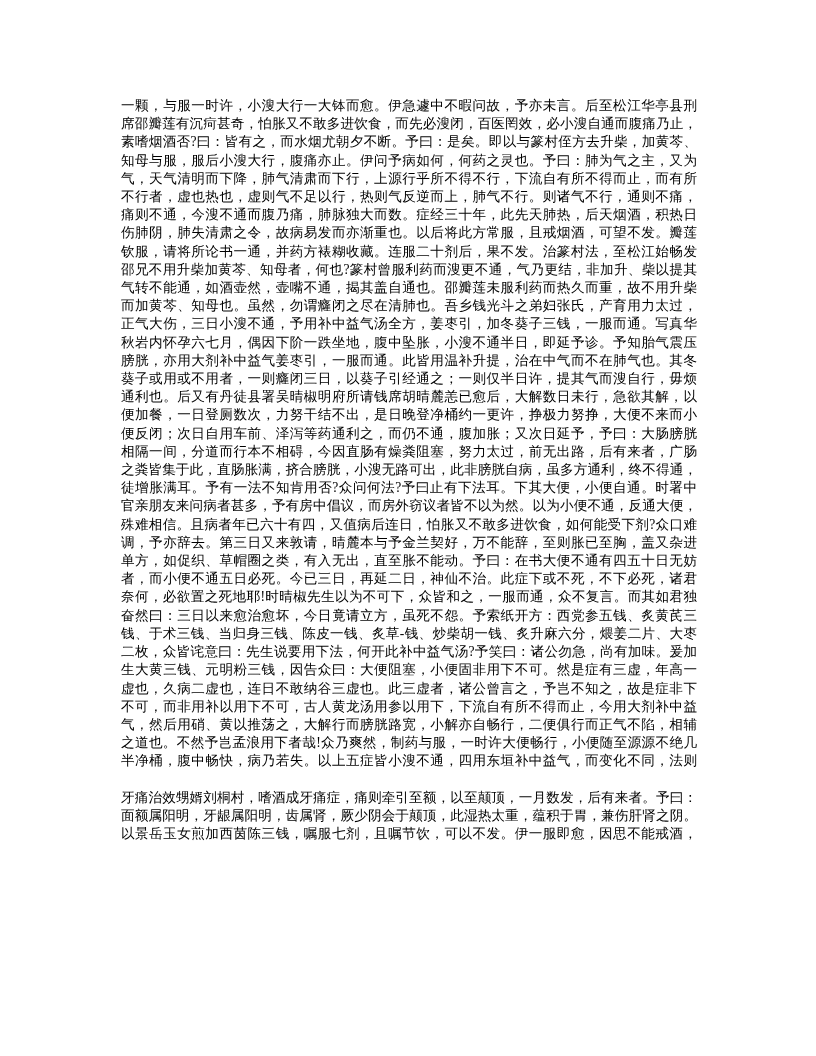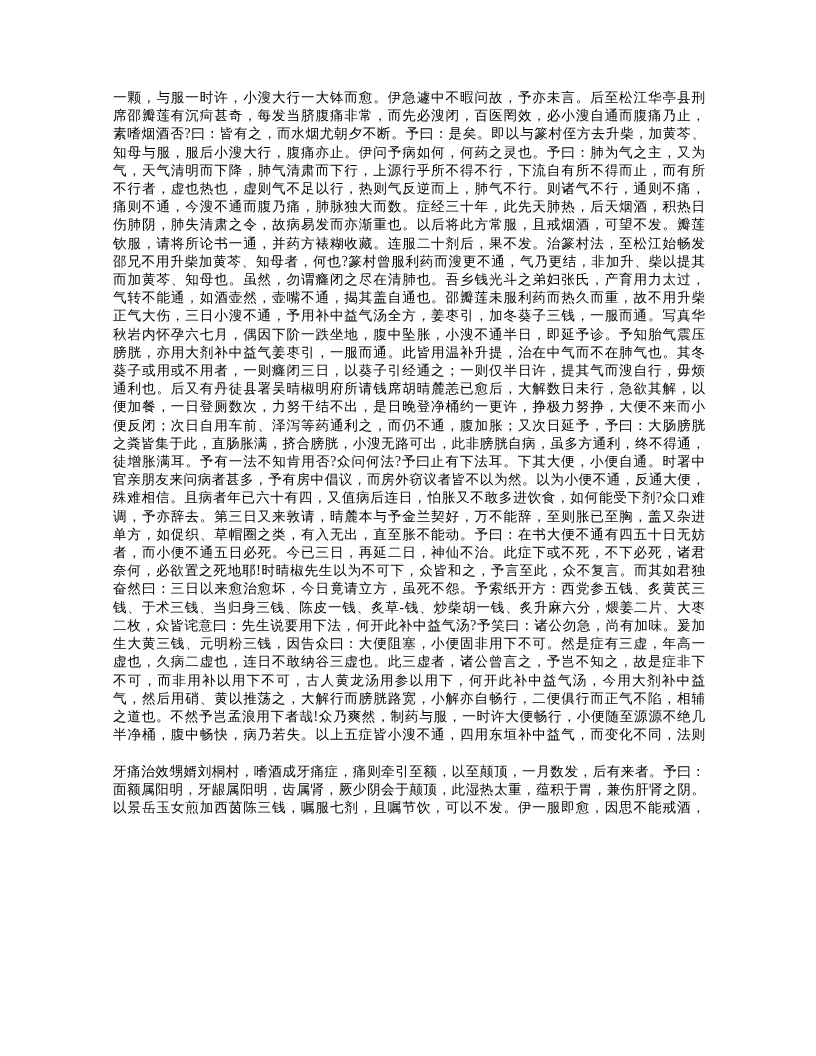--- a/index.html
+++ b/index.html
@@ -17,21 +17,21 @@
     color: #000000;
   }
   .text-block {
     position: absolute;
     left: 113px;
     top: 89px;
     width: 592px;
     font-size: 13.6px;
     line-height: 18.2px;
   }
-  .paragraph { margin: 0; }
+  .paragraph { margin: 8px; }
   .paragraph + .paragraph { margin-top: 18.2px; }
   .line {
     text-align: justify;
     text-align-last: justify;
     -moz-text-align-last: justify;
     word-break: break-all;
     min-height: 18.2px;
   }
   .line.para-end {
     text-align-last: left;
@@ -39,52 +39,53 @@
   }
 </style>
 </head>
 <body>
 
 <div class="page">
   <div class="text-block">
 
     <div class="paragraph">
       <div class="line">一颗，与服一时许，小溲大行一大钵而愈。伊急遽中不暇问故，予亦未言。后至松江华亭县刑</div>
-      <div class="line">席邵瓣莲有沉疴甚奇，每发当脐腹痛非常，而先必溲闭，百医罔效，必小溲自通而腹痛乃止，</div>
+      <div class="line">席邵瓣莲有沉疴甚奇，怕胀又不敢多进饮食，而先必溲闭，百医罔效，必小溲自通而腹痛乃止，</div>
       <div class="line">素嗜烟酒否?曰：皆有之，而水烟尤朝夕不断。予曰：是矣。即以与篆村侄方去升柴，加黄芩、</div>
       <div class="line">知母与服，服后小溲大行，腹痛亦止。伊问予病如何，何药之灵也。予曰：肺为气之主，又为</div>
       <div class="line">气，天气清明而下降，肺气清肃而下行，上源行乎所不得不行，下流自有所不得而止，而有所</div>
       <div class="line">不行者，虚也热也，虚则气不足以行，热则气反逆而上，肺气不行。则诸气不行，通则不痛，</div>
       <div class="line">痛则不通，今溲不通而腹乃痛，肺脉独大而数。症经三十年，此先天肺热，后天烟酒，积热日</div>
       <div class="line">伤肺阴，肺失清肃之令，故病易发而亦渐重也。以后将此方常服，且戒烟酒，可望不发。瓣莲</div>
       <div class="line">钦服，请将所论书一通，并药方裱糊收藏。连服二十剂后，果不发。治篆村法，至松江始畅发</div>
       <div class="line">邵兄不用升柴加黄芩、知母者，何也?篆村曾服利药而溲更不通，气乃更结，非加升、柴以提其</div>
+      <div class="line">气转不能通，如酒壶然，壶嘴不通，揭其盖自通也。邵瓣莲未服利药而热久而重，故不用升柴</div>
       <div class="line">而加黄芩、知母也。虽然，勿谓癃闭之尽在清肺也。吾乡钱光斗之弟妇张氏，产育用力太过，</div>
-      <div class="line">气转不能通，如酒壶然，壶嘴不通，揭其盖自通也。邵瓣莲未服利药而热久而重，故不用升柴</div>
       <div class="line">正气大伤，三日小溲不通，予用补中益气汤全方，姜枣引，加冬葵子三钱，一服而通。写真华</div>
       <div class="line">秋岩内怀孕六七月，偶因下阶一跌坐地，腹中坠胀，小溲不通半日，即延予诊。予知胎气震压</div>
       <div class="line">膀胱，亦用大剂补中益气姜枣引，一服而通。此皆用温补升提，治在中气而不在肺气也。其冬</div>
       <div class="line">葵子或用或不用者，一则癃闭三日，以葵子引经通之；一则仅半日许，提其气而溲自行，毋烦</div>
       <div class="line">通利也。后又有丹徒县署吴晴椒明府所请钱席胡晴麓恙已愈后，大解数日未行，急欲其解，以</div>
       <div class="line">便加餐，一日登厕数次，力努干结不出，是日晚登净桶约一更许，挣极力努挣，大便不来而小</div>
       <div class="line">便反闭；次日自用车前、泽泻等药通利之，而仍不通，腹加胀；又次日延予，予曰：大肠膀胱</div>
+      <div class="line">相隔一间，分道而行本不相碍，今因直肠有燥粪阻塞，努力太过，前无出路，后有来者，广肠</div>
       <div class="line">之粪皆集于此，直肠胀满，挤合膀胱，小溲无路可出，此非膀胱自病，虽多方通利，终不得通，</div>
       <div class="line">徒增胀满耳。予有一法不知肯用否?众问何法?予曰止有下法耳。下其大便，小便自通。时署中</div>
       <div class="line">官亲朋友来问病者甚多，予有房中倡议，而房外窃议者皆不以为然。以为小便不通，反通大便，</div>
       <div class="line">殊难相信。且病者年已六十有四，又值病后连日，怕胀又不敢多进饮食，如何能受下剂?众口难</div>
       <div class="line">调，予亦辞去。第三日又来敦请，晴麓本与予金兰契好，万不能辞，至则胀已至胸，盖又杂进</div>
       <div class="line">单方，如促织、草帽圈之类，有入无出，直至胀不能动。予曰：在书大便不通有四五十日无妨</div>
       <div class="line">者，而小便不通五日必死。今已三日，再延二日，神仙不治。此症下或不死，不下必死，诸君</div>
-      <div class="line">奈何，必欲置之死地耶!时晴椒先生以为不可下，众皆和之，予言至此，众不复言。而其如君独</div>
+      <div class="line">奈何，必欲置之死地耶!时晴椒先生以为不可下，众皆和之，一服而通，众不复言。而其如君独</div>
       <div class="line">奋然曰：三日以来愈治愈坏，今日竟请立方，虽死不怨。予索纸开方：西党参五钱、炙黄芪三</div>
       <div class="line">钱、于术三钱、当归身三钱、陈皮一钱、炙草-钱、炒柴胡一钱、炙升麻六分，煨姜二片、大枣</div>
       <div class="line">二枚，众皆诧意曰：先生说要用下法，何开此补中益气汤?予笑曰：诸公勿急，尚有加味。爰加</div>
       <div class="line">生大黄三钱、元明粉三钱，因告众曰：大便阻塞，小便固非用下不可。然是症有三虚，年高一</div>
       <div class="line">虚也，久病二虚也，连日不敢纳谷三虚也。此三虚者，诸公曾言之，予岂不知之，故是症非下</div>
-      <div class="line">不可，而非用补以用下不可，古人黄龙汤用参以用下，何开此补中益气汤，今用大剂补中益</div>
+      <div class="line">不可，而非用补以用下不可，古人黄龙汤用参以用下，下流自有所不得而止，今用大剂补中益</div>
       <div class="line">气，然后用硝、黄以推荡之，大解行而膀胱路宽，小解亦自畅行，二便俱行而正气不陷，相辅</div>
       <div class="line">之道也。不然予岂孟浪用下者哉!众乃爽然，制药与服，一时许大便畅行，小便随至源源不绝几</div>
       <div class="line">半净桶，腹中畅快，病乃若失。以上五症皆小溲不通，四用东垣补中益气，而变化不同，法则</div>
     </div>
 
     <div class="paragraph">
       <div class="line">牙痛治效甥婿刘桐村，嗜酒成牙痛症，痛则牵引至额，以至颠顶，一月数发，后有来者。予曰：</div>
       <div class="line">面额属阳明，牙龈属阳明，齿属肾，厥少阴会于颠顶，此湿热太重，蕴积于胃，兼伤肝肾之阴。</div>
       <div class="line">以景岳玉女煎加西茵陈三钱，嘱服七剂，且嘱节饮，可以不发。伊一服即愈，因思不能戒酒，</div>
     </div>

